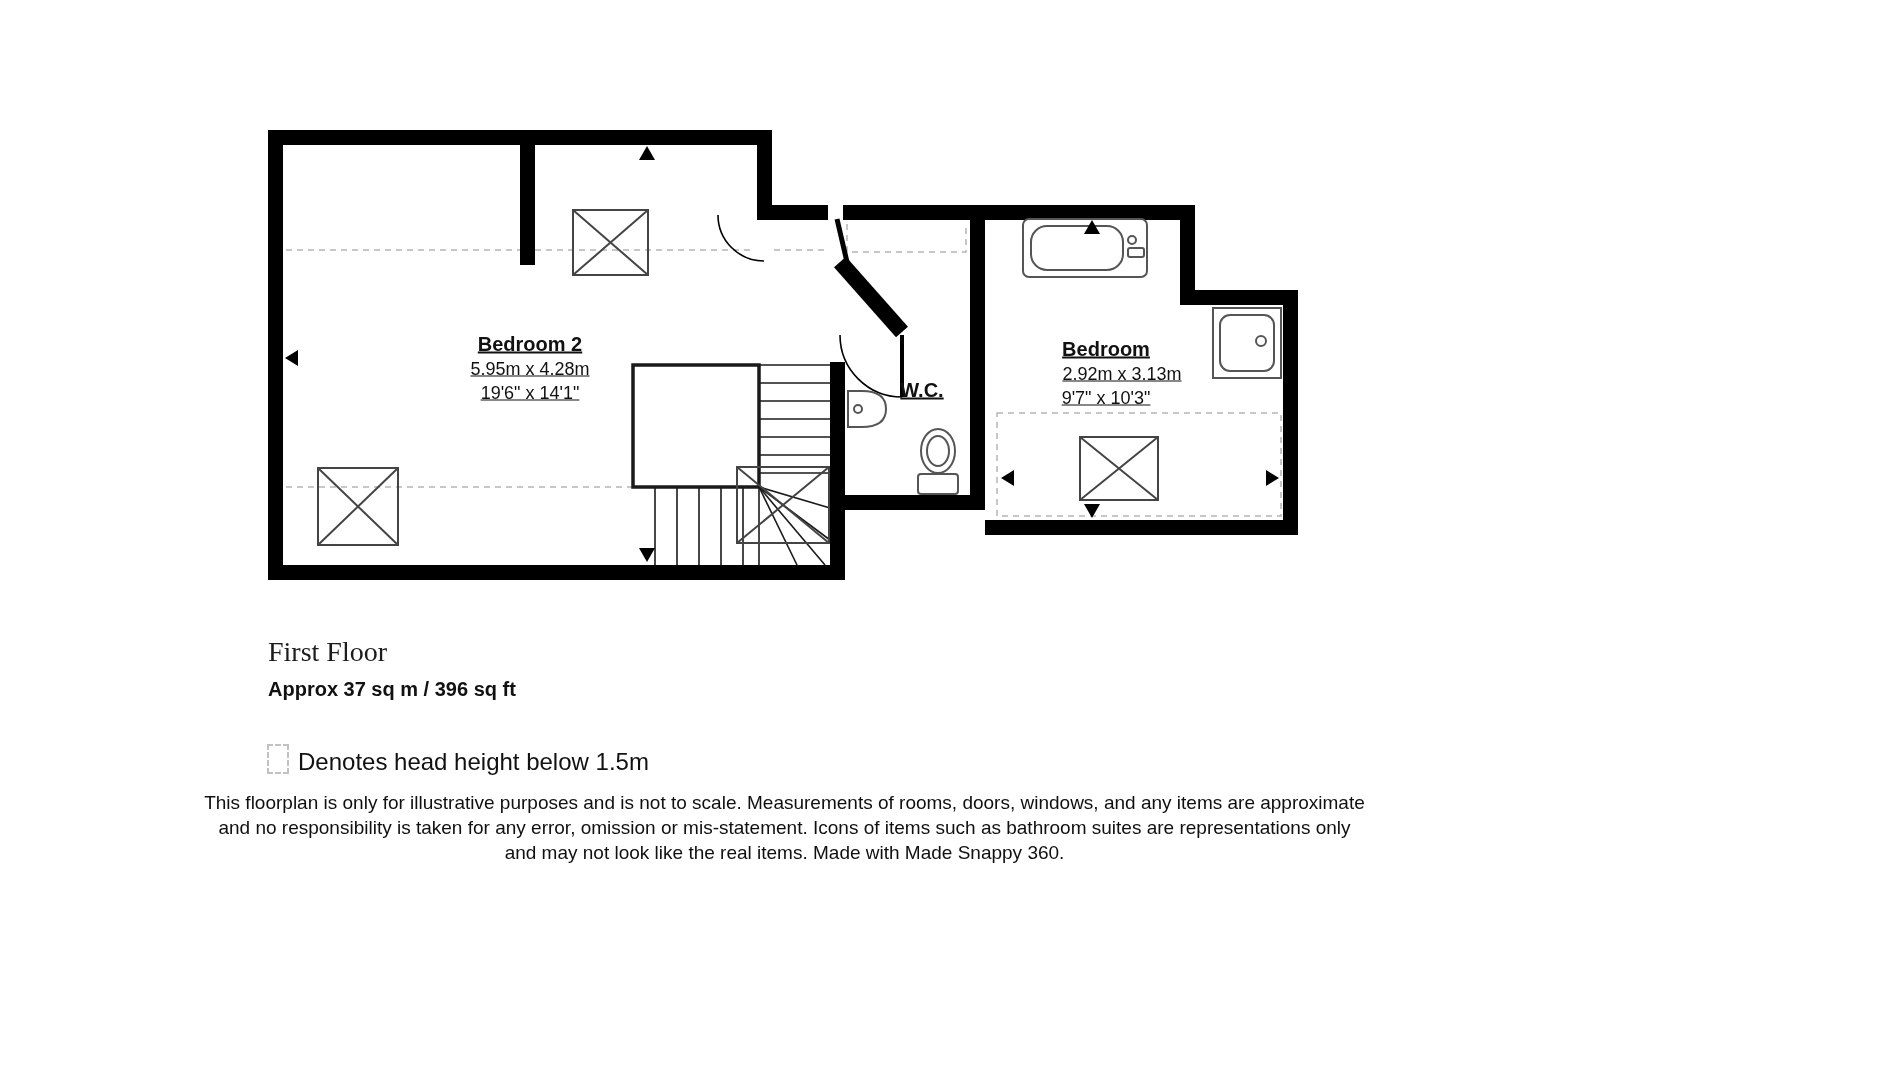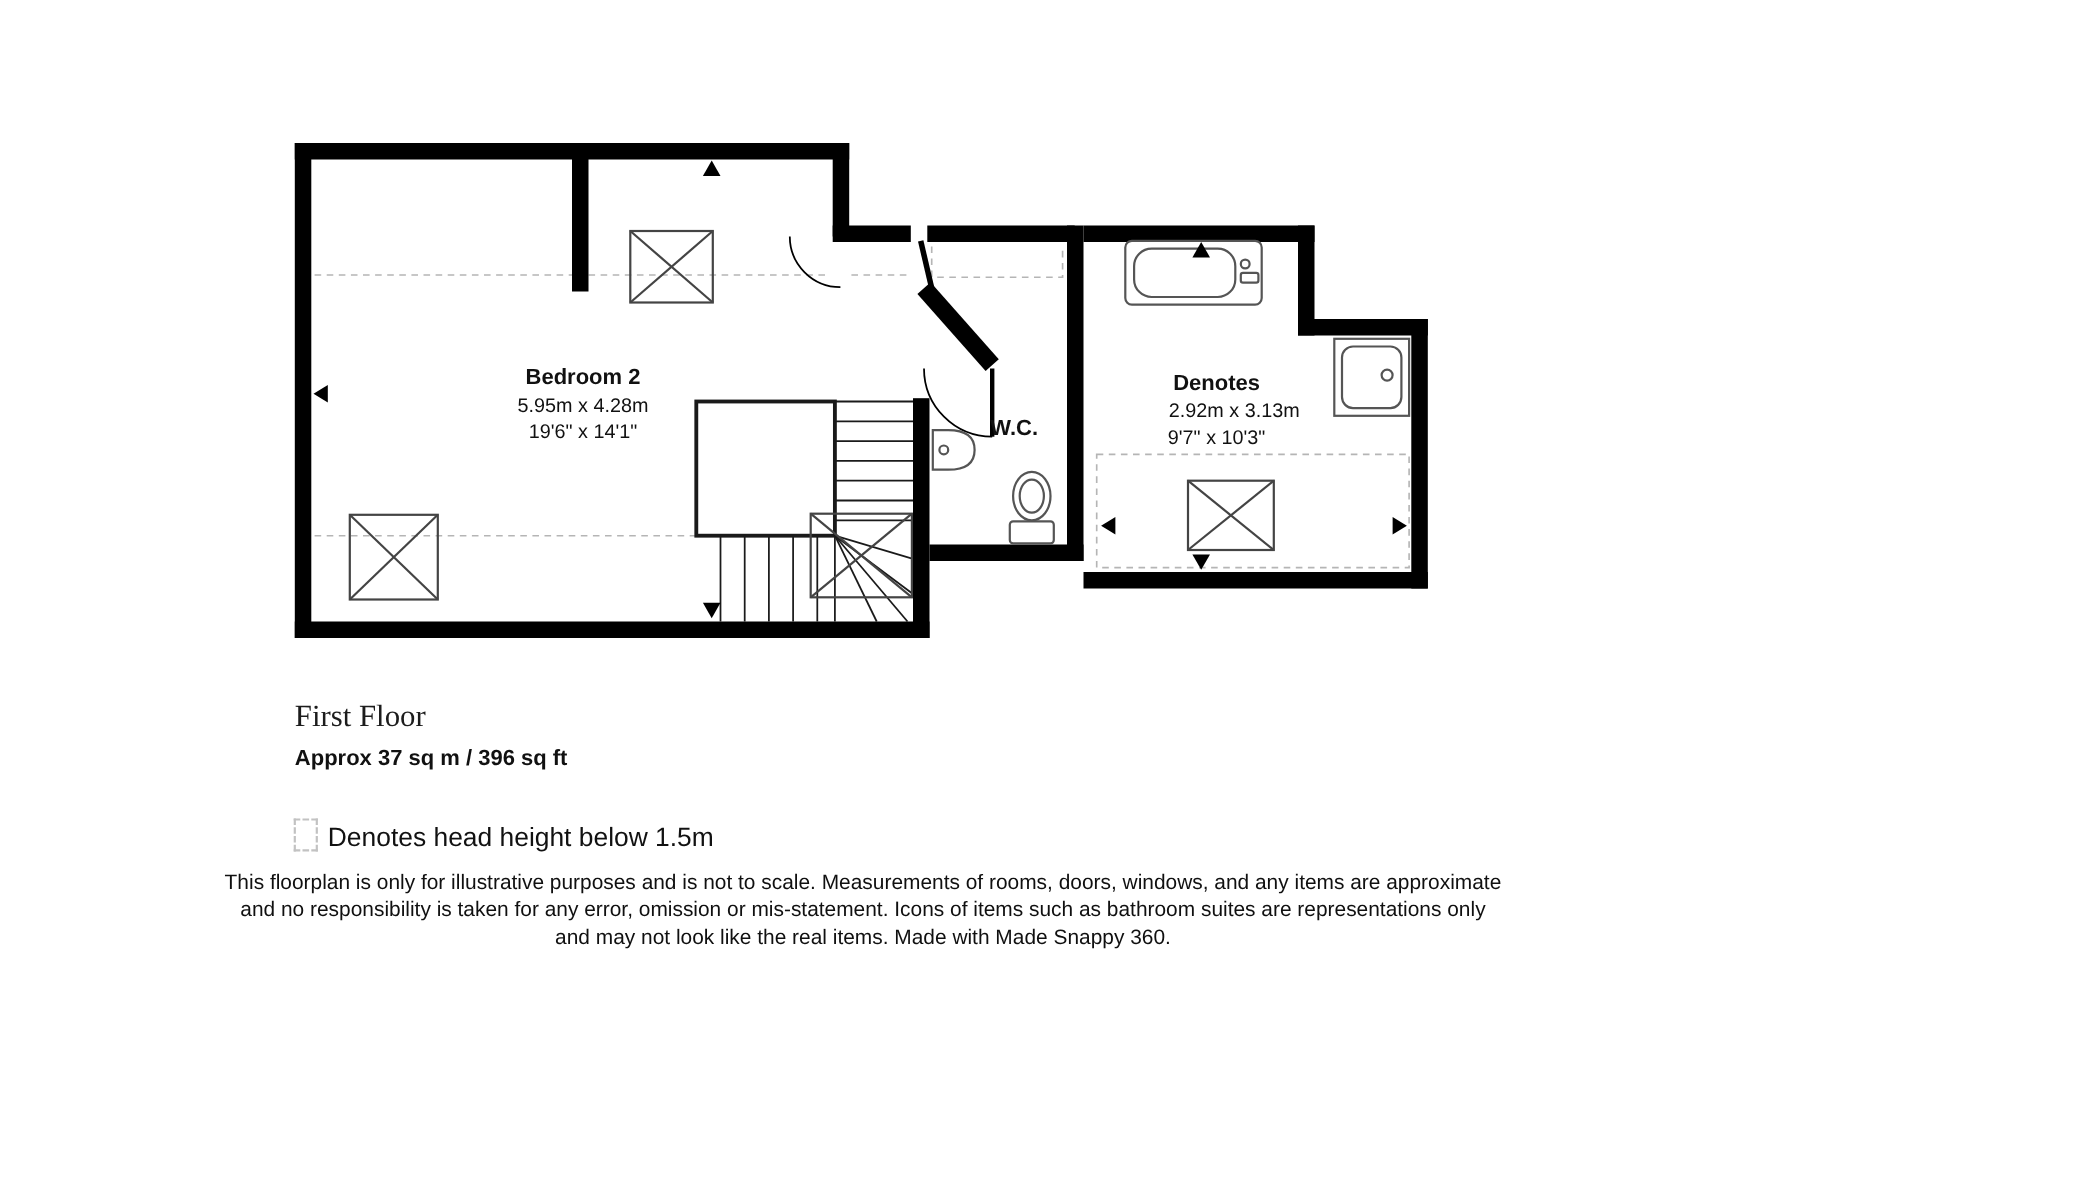--- a/index.html
+++ b/index.html
@@ -1,19 +1,19 @@
 <!DOCTYPE html>
 <html><head>
 <meta charset="utf-8">
 <style>
   html,body{margin:0;padding:0;background:#fff;}
   .page{position:relative;width:1903px;height:1080px;background:#fff;overflow:hidden;
         font-family:"Liberation Sans", sans-serif;color:#111;}
   svg{position:absolute;left:0;top:0;}
-  .lbl{position:absolute;transform:translate(-50%,-50%);white-space:nowrap;color:#111;}
+  .lbl{position:absolute;transform:translate(-50%,-50%);white-space:nowrap;color:#111;text-decoration:underline;}
   .room-name{font-weight:700;font-size:20px;}
   .room-dim{font-size:18px;}
   #lbl-bed-name{left:530px;top:344px;}
   #lbl-bed-m{left:530px;top:369px;}
   #lbl-bed-i{left:530px;top:393px;}
   #lbl-wc{left:922px;top:390px;}
   #lbl-bath-name{left:1106px;top:349px;}
   #lbl-bath-m{left:1106px;top:374px;margin-left:16px;}
   #lbl-bath-i{left:1106px;top:398px;}
   #floor-title{position:absolute;left:268px;top:636px;font-size:28px;color:#1c1c1c;font-family:Liberation Serif, serif;}
@@ -142,21 +142,21 @@
       <polygon points="1092,518 1084,504 1100,504"></polygon>
     </g>
   </svg>
 
   <div class="lbl room-name" id="lbl-bed-name">Bedroom 2</div>
   <div class="lbl room-dim" id="lbl-bed-m">5.95m x 4.28m</div>
   <div class="lbl room-dim" id="lbl-bed-i">19'6" x 14'1"</div>
 
   <div class="lbl room-name" id="lbl-wc">W.C.</div>
 
-  <div class="lbl room-name" id="lbl-bath-name">Denotes</div>
+  <div class="lbl room-name" id="lbl-bath-name">Bedroom</div>
   <div class="lbl room-dim" id="lbl-bath-m">2.92m x 3.13m</div>
   <div class="lbl room-dim" id="lbl-bath-i">9'7" x 10'3"</div>
 
   <div id="floor-title">First Floor</div>
   <div id="floor-area">Approx 37 sq m / 396 sq ft</div>
 
   <div id="legend-box"></div>
   <div id="legend-text">Denotes head height below 1.5m</div>
 
   <div id="disclaimer">This floorplan is only for illustrative purposes and is not to scale. Measurements of rooms, doors, windows, and any items are approximate and no responsibility is taken for any error, omission or mis-statement. Icons of items such as bathroom suites are representations only and may not look like the real items. Made with Made Snappy 360.</div>

